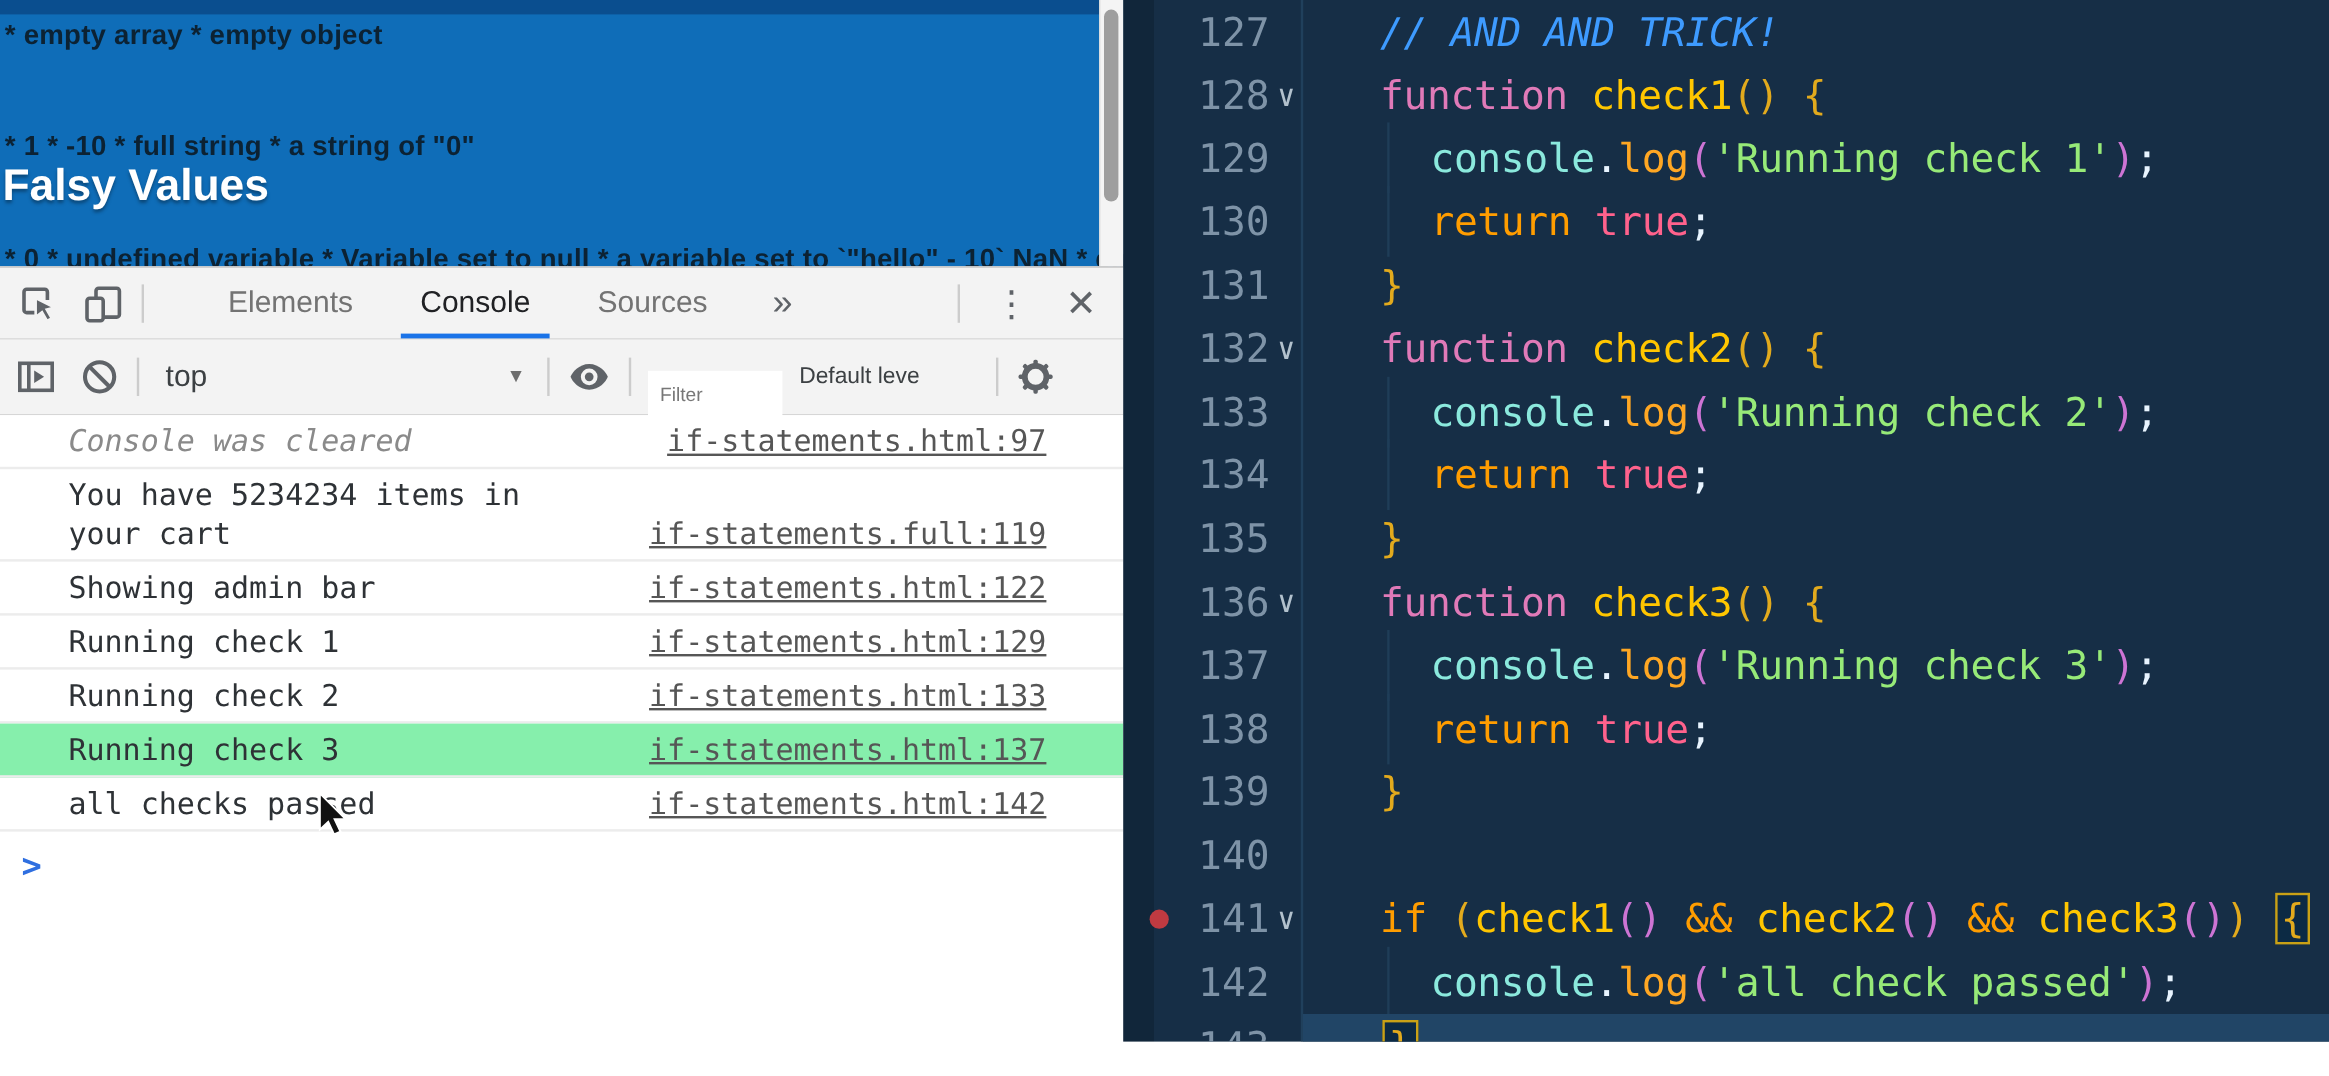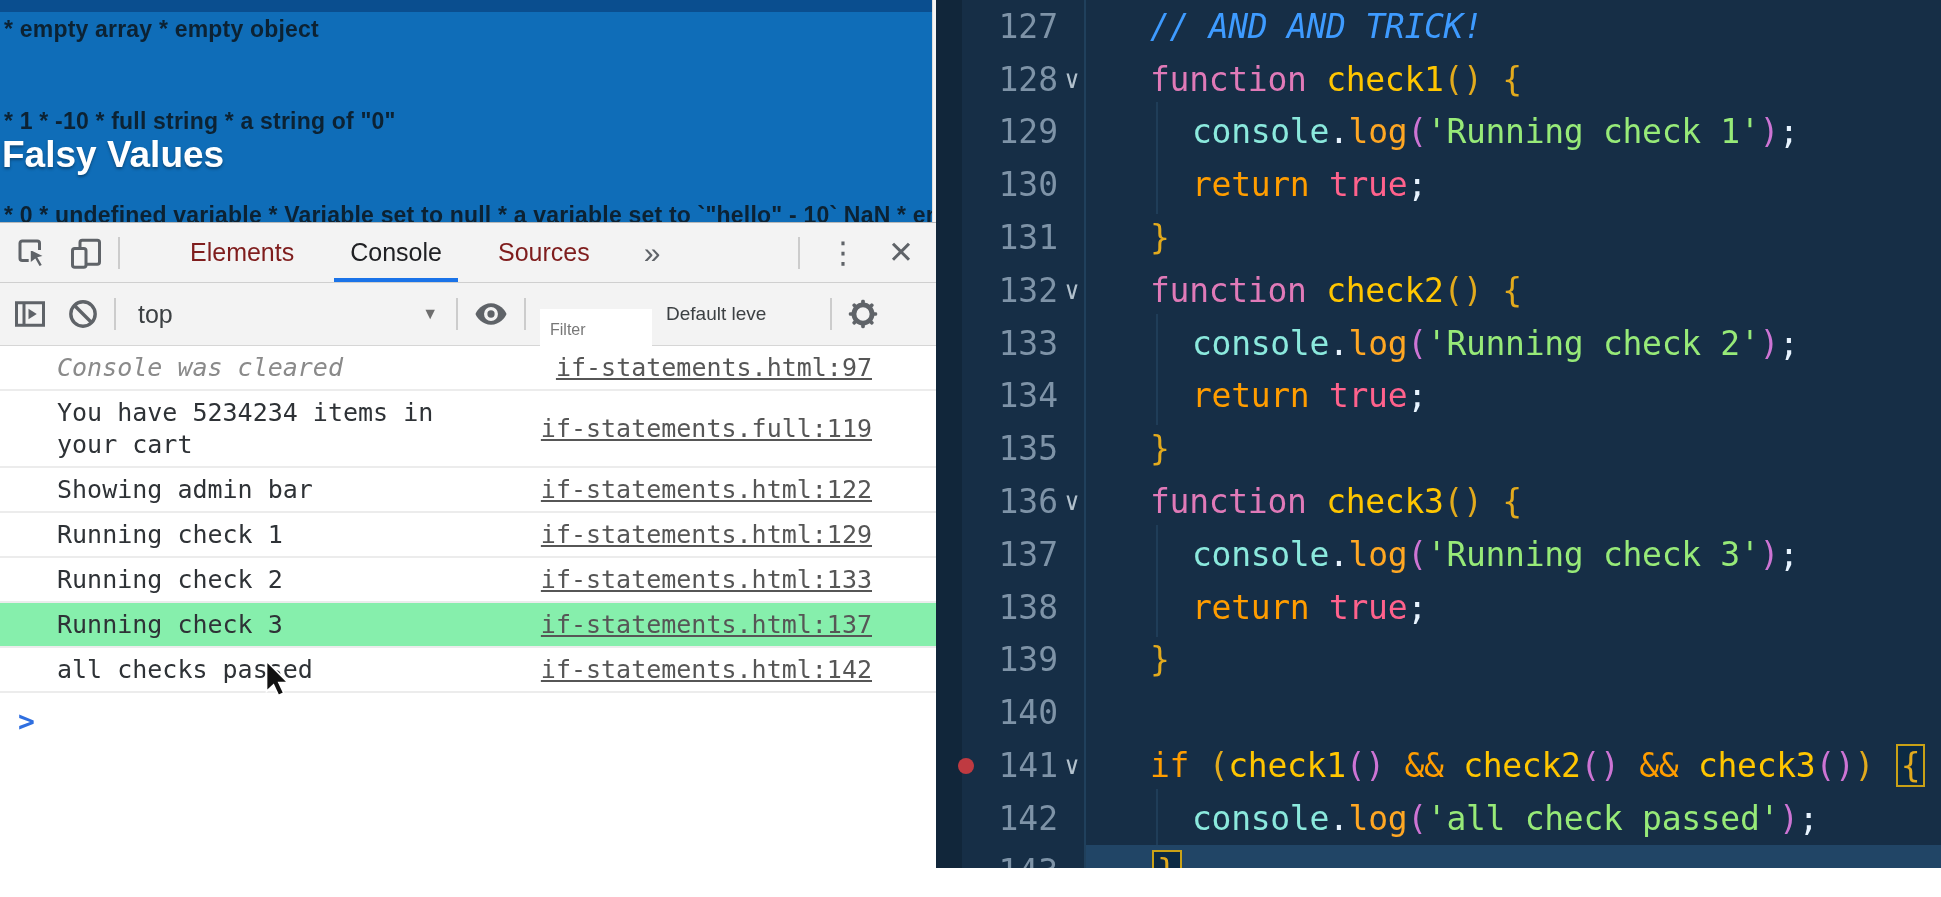--- a/index.html
+++ b/index.html
@@ -4,21 +4,21 @@
 <style>
   html,body{margin:0;padding:0;background:#000;}
   #stage{position:relative;width:1941px;height:897px;overflow:hidden;
          font-family:"Liberation Sans",sans-serif;background:#fff;}
 
   
   #left-panel{position:absolute;left:0;top:0;width:936px;height:897px;}
 
   
   #page-view{position:absolute;left:0;top:0;width:936px;height:258px;
-             background:#0f6db8;overflow:hidden;padding-left:16px;}
+             background:#0f6db8;overflow:hidden;}
   #page-topstrip{position:absolute;left:0;top:0;width:100%;height:12px;background:#0a4e8f;}
   .page-note{position:absolute;left:4px;color:#0c2233;font-size:23px;font-weight:600;
              white-space:nowrap;letter-spacing:.2px;}
   .page-heading{position:absolute;left:2px;color:#fff;font-size:37px;font-weight:800;
                 text-shadow:0 2px 3px rgba(0,0,0,.35);white-space:nowrap;}
   #note-truthy{top:16px;}
   #heading-truthy{top:36px;}
   #note-falsy{top:108px;}
   #heading-falsy{top:134px;}
   #note-clipped{top:202px;}
@@ -29,42 +29,42 @@
 
   
   #devtools{position:absolute;left:0;top:222px;width:936px;height:675px;background:#fff;}
 
   #tabbar{position:relative;height:61px;background:#f3f3f3;border-top:1px solid #b9b9b9;
           border-bottom:1px solid #cfcfcf;display:flex;align-items:center;padding:0 16px 0 14px;box-sizing:border-box;}
   .tb-icon{flex:none;display:flex;align-items:center;justify-content:center;cursor:pointer;}
   .vdiv{flex:none;width:2px;height:32px;background:#ccc;margin:0 14px;}
   #tab-strip{display:flex;align-items:stretch;height:100%;margin-left:28px;}
   .tab{position:relative;display:flex;align-items:center;padding:0 28px;font-size:25px;
-       color:#7f1d1d;cursor:pointer;white-space:nowrap;}
+       color:#737373;cursor:pointer;white-space:nowrap;}
   .tab.active{color:#202124;}
   .tab.active::after{content:"";position:absolute;left:12px;right:12px;bottom:0;height:4px;background:#1a73e8;}
   #more-tabs{font-size:30px;color:#5f6368;margin-left:26px;cursor:pointer;}
   #menu-dots{font-size:30px;color:#5f6368;padding:0 14px;cursor:pointer;letter-spacing:0;}
   #close-x{font-size:31px;color:#5f6368;padding:0 6px 0 16px;cursor:pointer;}
 
   #console-toolbar{position:relative;height:63px;background:#f3f3f3;border-bottom:1px solid #d6d6d6;
                    display:flex;align-items:center;padding:0 10px 0 12px;box-sizing:border-box;}
   #ctx-select{display:flex;align-items:center;justify-content:space-between;width:300px;
               margin-left:8px;font-size:25px;color:#3c4043;cursor:pointer;}
   #ctx-caret{font-size:16px;color:#6e6e6e;}
   #filter-input{width:92px;height:42px;border:none;background:#fff;font-size:16px;
                 font-family:"Liberation Sans",sans-serif;color:#333;padding:0 10px;outline:none;margin-top:32px;}
   #filter-input::placeholder{color:#777;}
   #levels-select{width:150px;overflow:hidden;white-space:nowrap;font-size:19px;color:#3c4043;
                  margin-left:14px;cursor:pointer;}
 
   
   #console-log{position:relative;height:548px;background:#fff;overflow:hidden;
                font-family:"DejaVu Sans Mono","Liberation Mono",monospace;}
-  .crow{display:flex;align-items:center;padding:6px 64px 5px 57px;
+  .crow{display:flex;align-items:flex-end;padding:6px 64px 5px 57px;
         border-bottom:2px solid #ececec;font-size:25px;color:#2e3236;cursor:default;}
   .crow.hl{background:#86efac;}
   .cmsg{width:392px;flex:none;line-height:32px;white-space:pre-wrap;}
   .crow.it .cmsg{font-style:italic;color:#8a8a8a;}
   .clink{margin-left:auto;color:#565656;text-decoration:underline;line-height:32px;
          white-space:nowrap;cursor:pointer;}
   #prompt-row{display:flex;align-items:center;padding:12px 0 0 18px;}
   #prompt-chevron{color:#2f6fe0;font-size:28px;font-weight:bold;
                   font-family:"DejaVu Sans Mono",monospace;}
 

